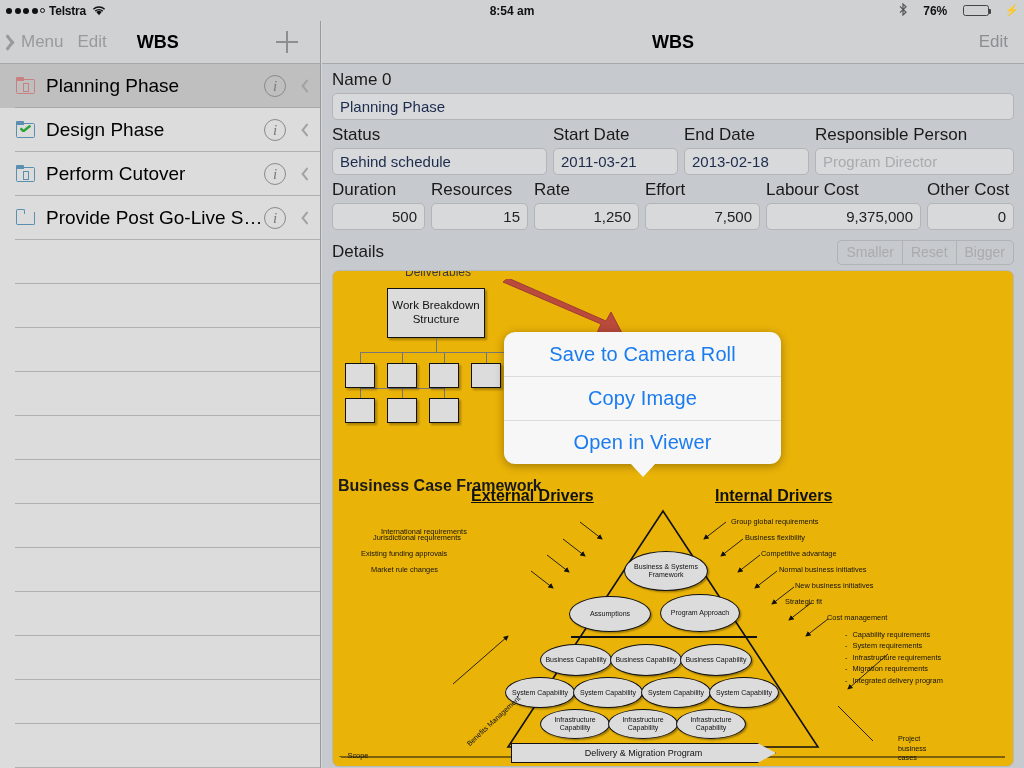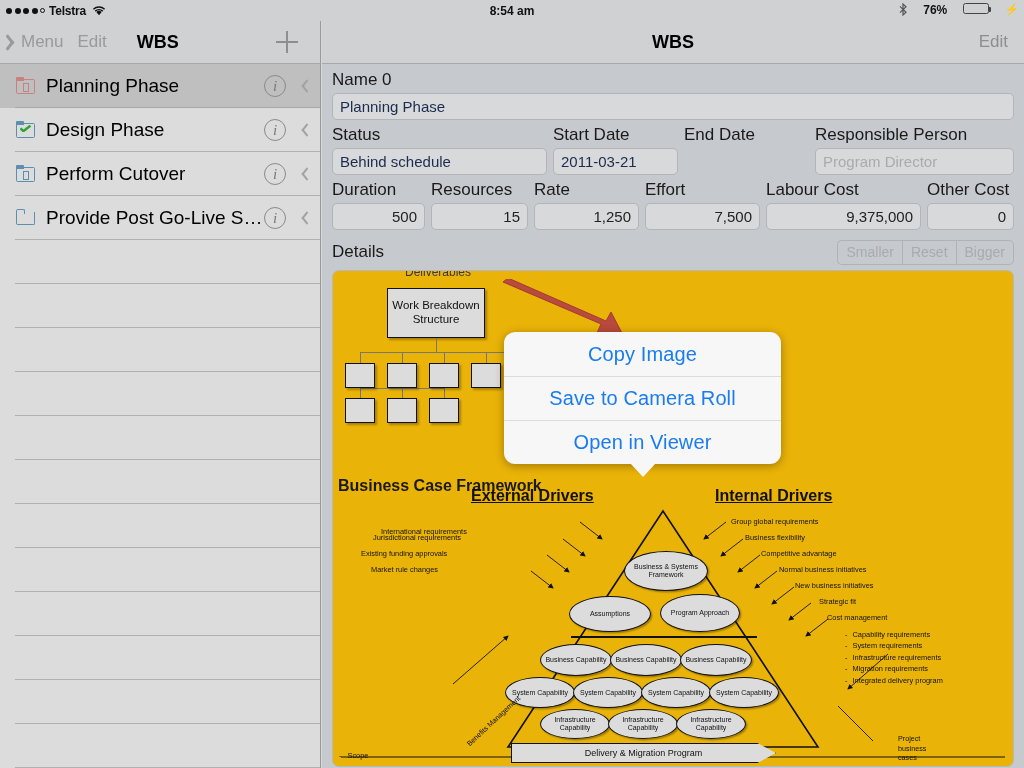--- a/index.html
+++ b/index.html
@@ -21,21 +21,21 @@
   .sb-left { position: absolute; left: 6px; display: flex; align-items: center; gap: 4px; }
   .dots { display: flex; gap: 2.5px; align-items: center; }
   .dot { width: 6px; height: 6px; border-radius: 50%; background: #111; }
   .dot.hollow { background: transparent; border: 1px solid #111; width: 5px; height: 5px;}
   .carrier { font-size: 12px; font-weight: bold; letter-spacing: -0.2px; }
   .wifi { width: 14px; height: 11px; position: relative; margin-left: 2px; }
   .sb-center {
     position: absolute; left: 0; width: 1024px; text-align: center;
     font-size: 12px; font-weight: bold;
   }
-  .sb-right { position: absolute; right: 5px; display: flex; align-items: flex-start; gap: 16px; }
+  .sb-right { position: absolute; right: 5px; display: flex; align-items: center; gap: 16px; }
   .bt { font-size: 11px; }
   .batt-pct { font-size: 12px; font-weight: bold; }
   .batt {
     width: 26px; height: 11px; border: 1px solid #444; border-radius: 2.5px;
     position: relative; padding: 1px;
   }
   .batt-fill { height: 100%; background: #4cd137; border-radius: 1px; }
   .batt-cap {
     position: absolute; right: -3px; top: 3px; width: 2px; height: 5px;
     background: #444; border-radius: 0 1px 1px 0;
@@ -404,20 +404,21 @@
         <div class="col" style="width:215px">
           <div class="fld-label">Status</div>
           <div class="txtfield">Behind schedule</div>
         </div>
         <div class="col" style="width:125px">
           <div class="fld-label">Start Date</div>
           <div class="txtfield">2011-03-21</div>
         </div>
         <div class="col" style="width:125px">
           <div class="fld-label">End Date</div>
+          <div class="txtfield">2013-02-18</div>
         </div>
         <div class="col" style="flex:1">
           <div class="fld-label">Responsible Person</div>
           <div class="txtfield ph">Program Director</div>
         </div>
       </div>
 
       <div class="row-grid">
         <div class="col" style="width:93px">
           <div class="fld-label">Duration</div>
@@ -532,21 +533,21 @@
               <div class="pyr-txt" style="left: 40px; top: 44px;">Jurisdictional requirements</div>
               <div class="pyr-txt" style="left: 28px; top: 60px;">Existing funding approvals</div>
               <div class="pyr-txt" style="left: 38px; top: 76px;">Market rule changes</div>
             </div>
           <div id="int-drivers">
               <div class="pyr-txt" style="left: 398px; top: 28px;">Group global requirements</div>
               <div class="pyr-txt" style="left: 412px; top: 44px;">Business flexibility</div>
               <div class="pyr-txt" style="left: 428px; top: 60px;">Competitive advantage</div>
               <div class="pyr-txt" style="left: 446px; top: 76px;">Normal business initiatives</div>
               <div class="pyr-txt" style="left: 462px; top: 92px;">New business initiatives</div>
-              <div class="pyr-txt" style="left: 486px; top: 108px;">Strategic fit</div>
+              <div class="pyr-txt" style="left: 452px; top: 108px;">Strategic fit</div>
               <div class="pyr-txt" style="left: 494px; top: 124px;">Cost management</div>
             </div>
 
           <div class="oval" style="left:291px;top:62px;width:84px;height:40px;">Business &amp; Systems Framework</div>
           <div class="oval" style="left:236px;top:107px;width:82px;height:36px;">Assumptions</div>
           <div class="oval" style="left:327px;top:105px;width:80px;height:38px;">Program Approach</div>
 
           <div class="oval" style="left:207px;top:155px;width:72px;height:32px;">Business Capability</div>
           <div class="oval" style="left:277px;top:155px;width:72px;height:32px;">Business Capability</div>
           <div class="oval" style="left:347px;top:155px;width:72px;height:32px;">Business Capability</div>
@@ -573,19 +574,19 @@
           <div class="pbc" style="left:565px;top:245px;width:42px;">Project business cases</div>
           <div class="scope" style="left:6px;top:262px;" id="scope-bullets">
               <div>Scope</div>
             </div>
         </div>
       </div>
     </div>
   </div>
 
   <div class="sheet" id="action-sheet">
-    <div class="sheet-item" style="color: rgb(26, 124, 240);">Copy Image</div>
-      <div class="sheet-item" style="color: rgb(26, 124, 240);">Save to Camera Roll</div>
+    <div class="sheet-item" style="color: rgb(26, 124, 240);">Save to Camera Roll</div>
+      <div class="sheet-item" style="color: rgb(26, 124, 240);">Copy Image</div>
       <div class="sheet-item" style="color: rgb(26, 124, 240);">Open in Viewer</div>
       <div class="sheet-tail"></div>
   </div>
 
 </div>
 
 </body></html>

